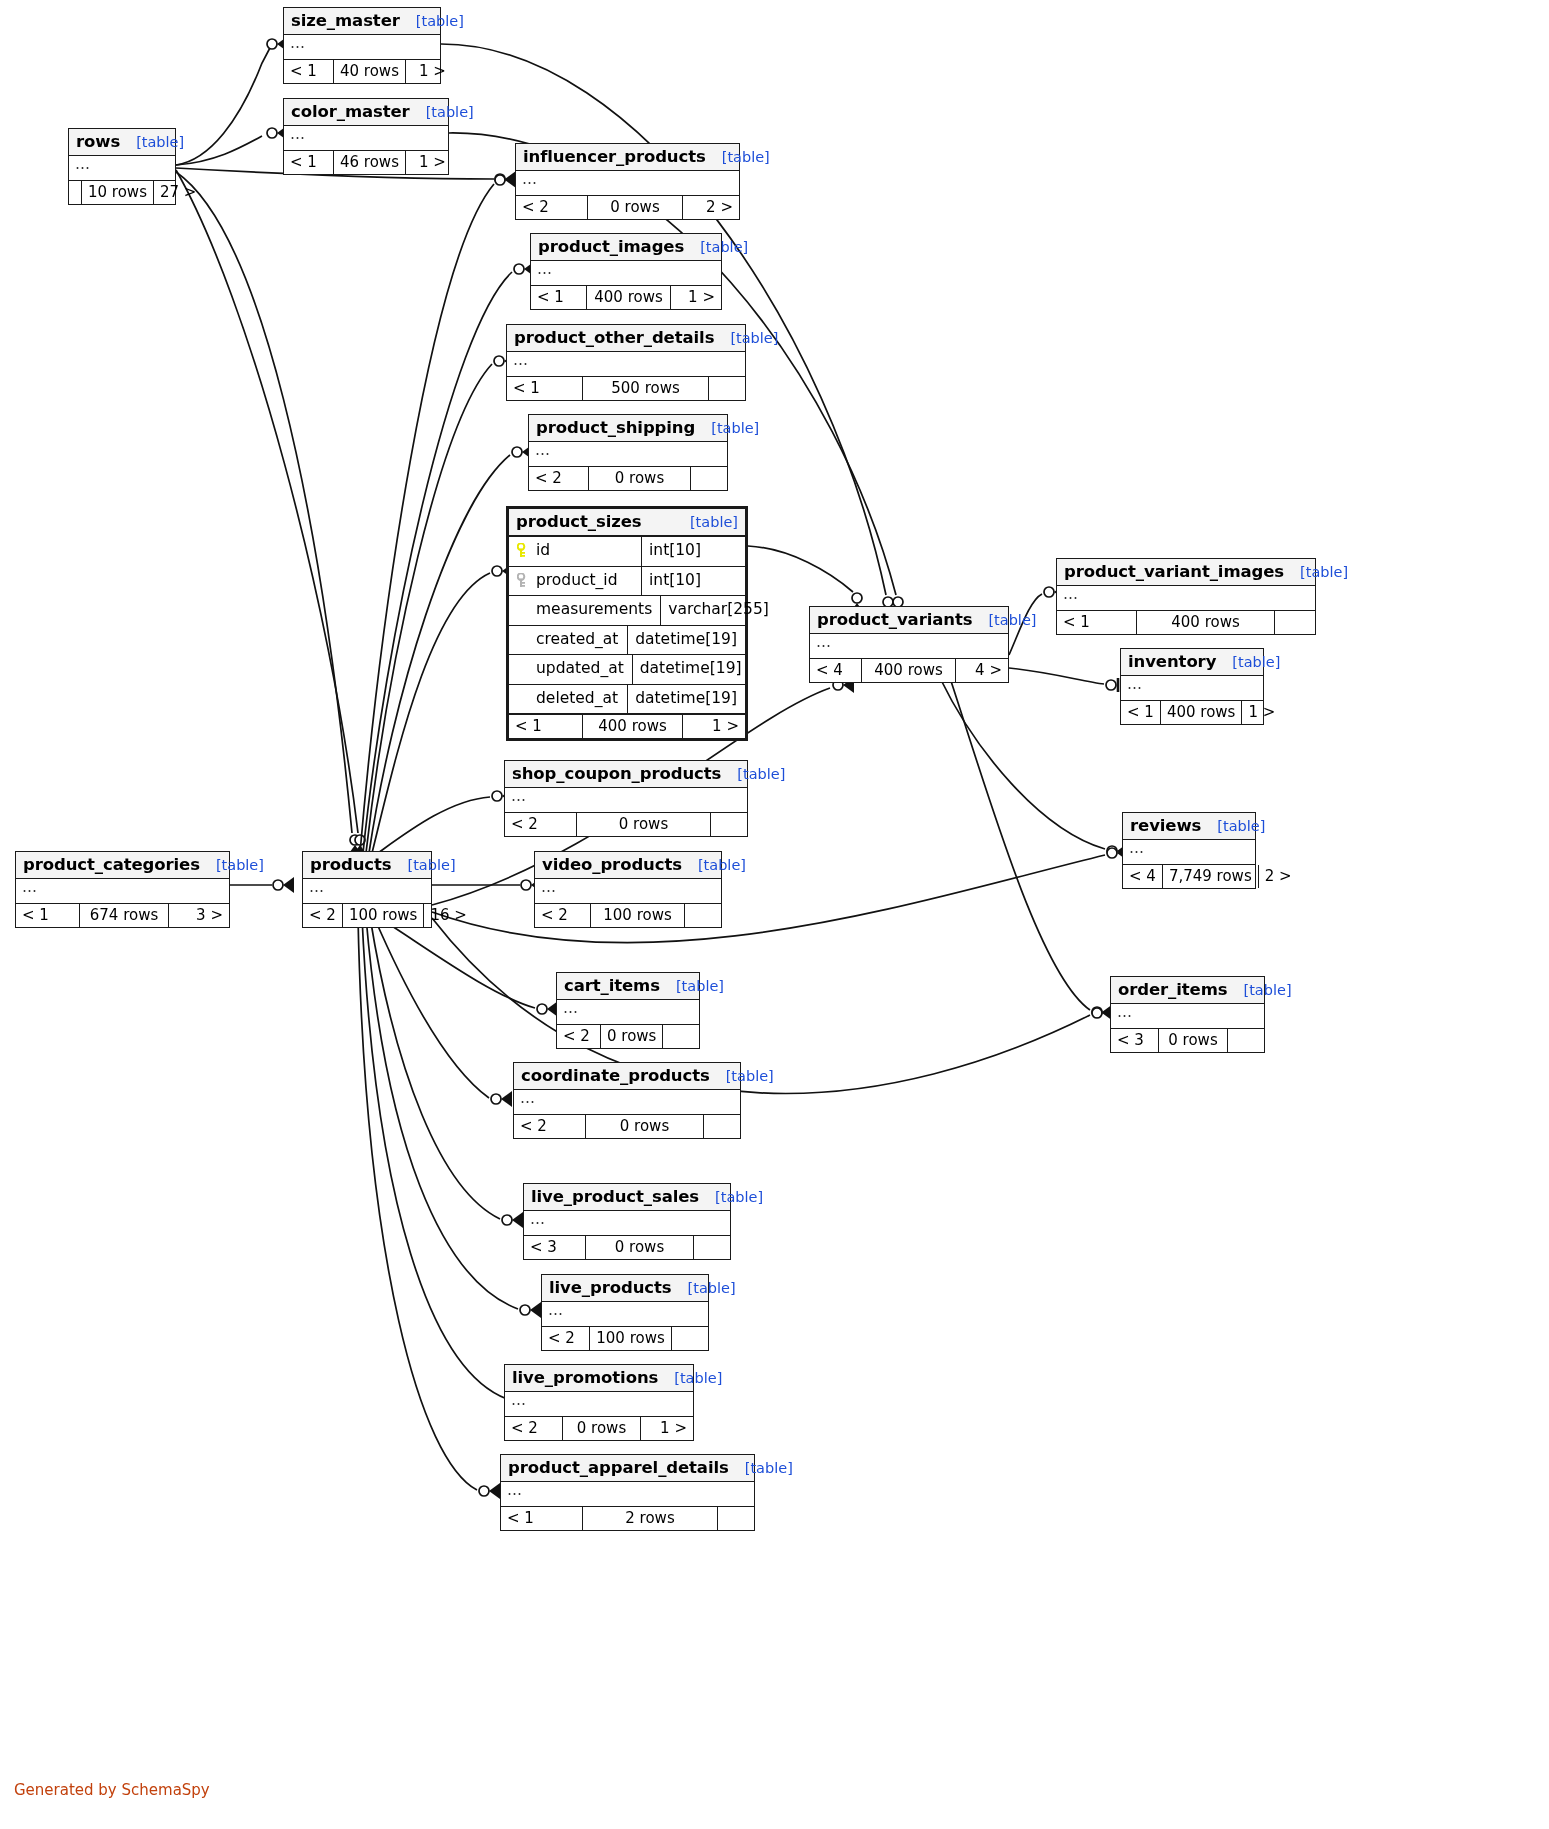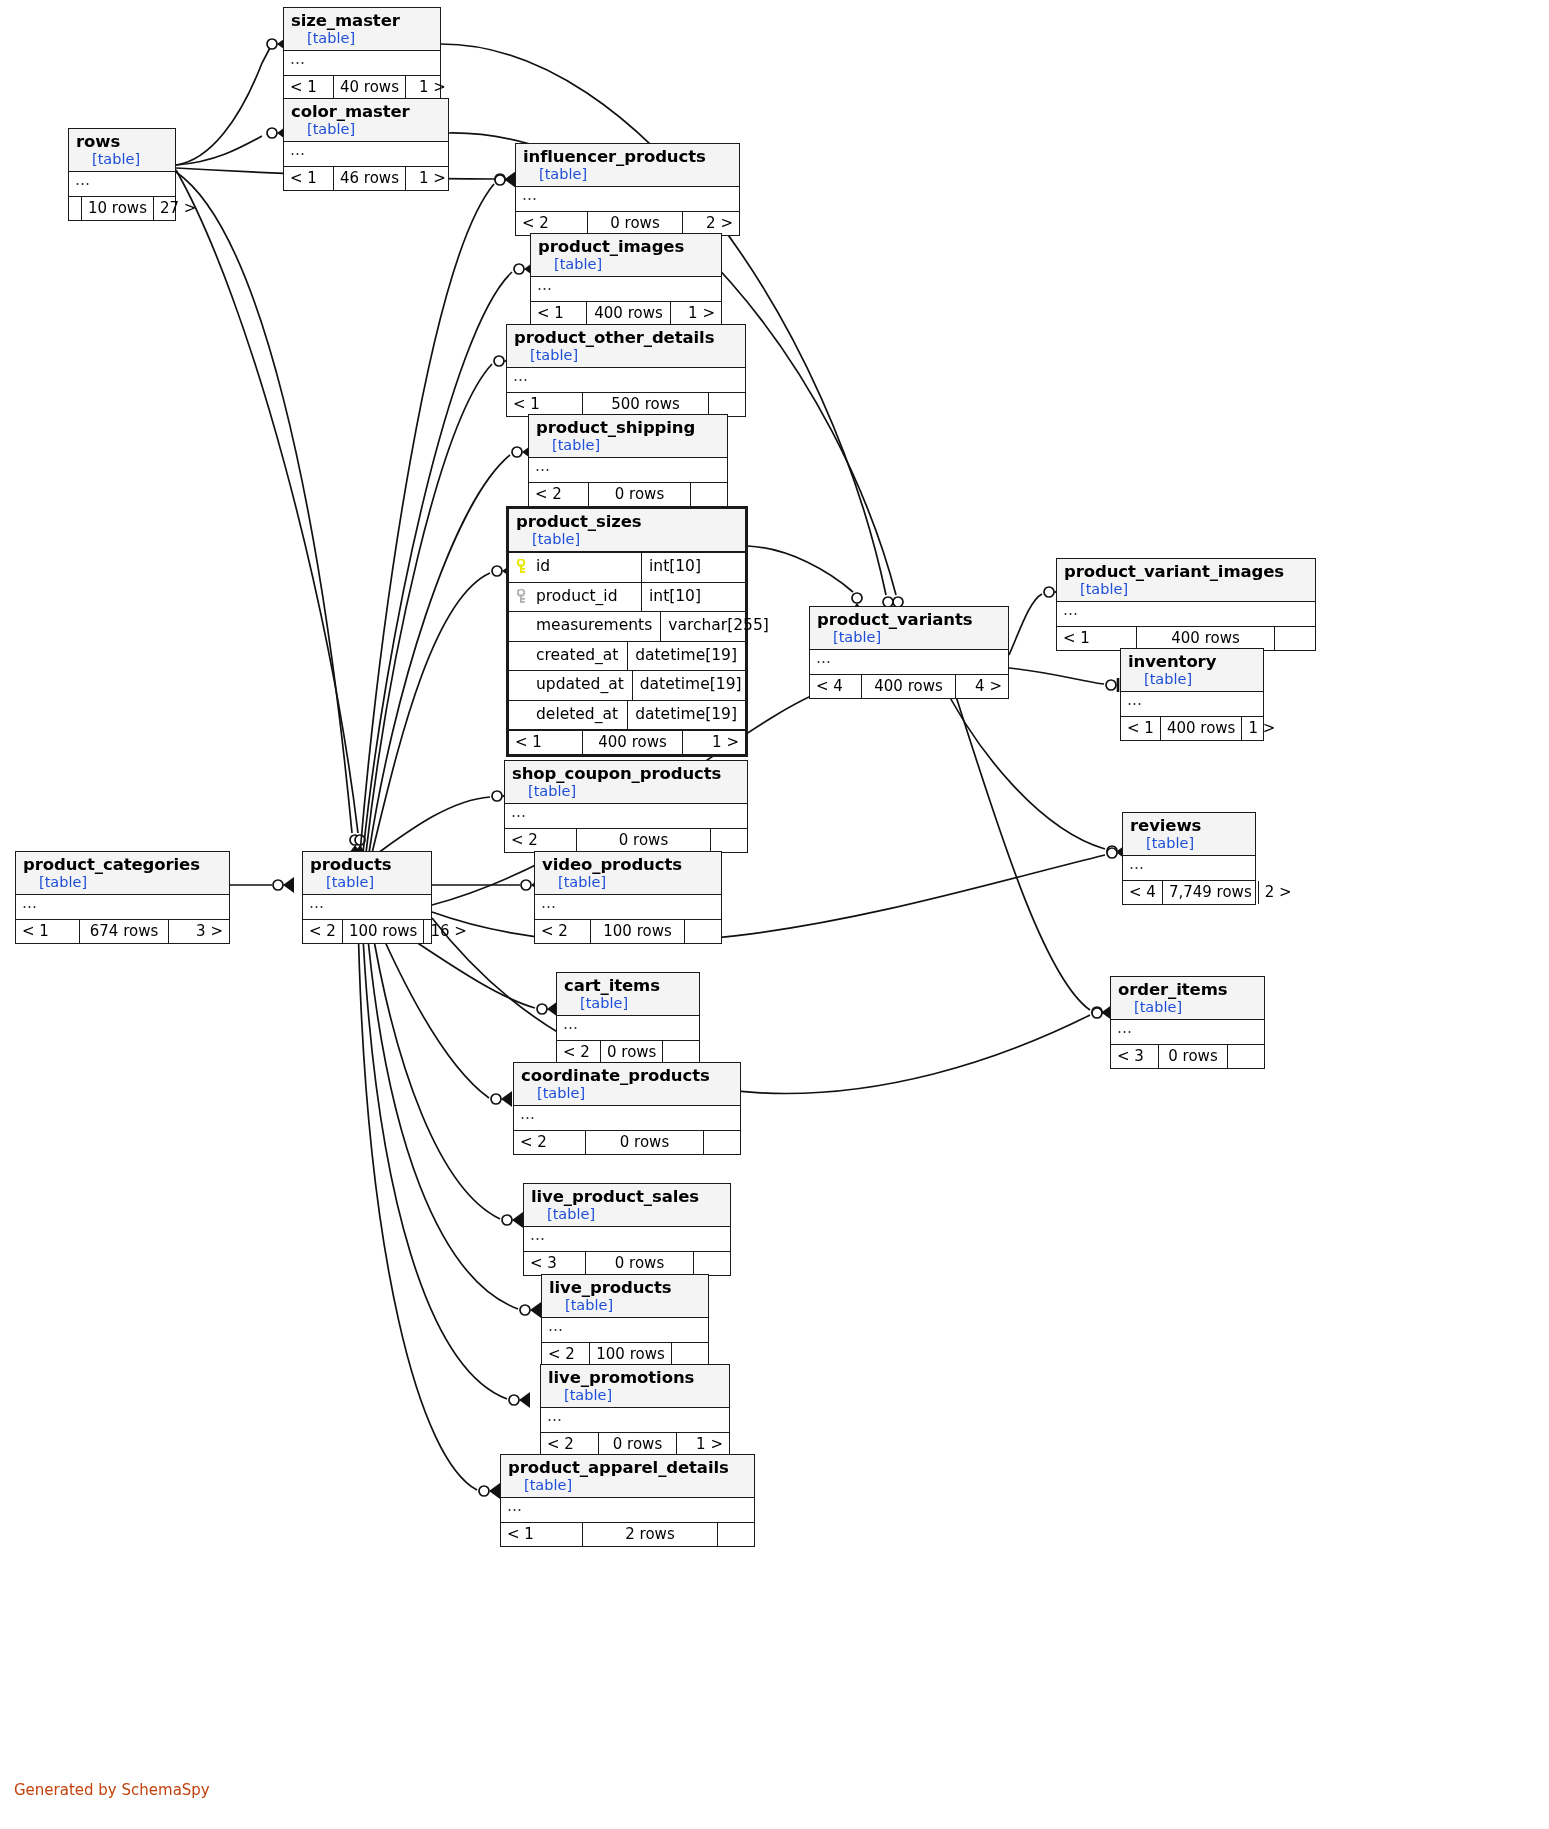--- a/index.html
+++ b/index.html
@@ -33,27 +33,26 @@
     box-sizing: border-box;
     background: #ffffff;
     border: 1.6px solid #1a1a1a;
     border-collapse: collapse;
   }
   .tbl.focus {
     border-width: 3px;
   }
   .thead {
     display: flex;
-    align-items: flex-start;
+    align-items: center;
     justify-content: space-between;
     background: #f4f4f4;
     border-bottom: 1.6px solid #1a1a1a;
     padding: 3px 7px 4px 7px;
     white-space: nowrap;
-    flex-direction: column;
   }
   .tbl.focus .thead { border-bottom-width: 2.4px; }
   .tname {
     font-weight: bold;
     font-size: 16.5px;
     color: #000;
     letter-spacing: -0.1px;
   }
   .ttag {
     font-size: 14.5px;
@@ -580,21 +579,21 @@
           <span class="tname">live_products</span>
           <span class="ttag">[table]</span>
         </div>
         <div class="tbody"><span class="ellip">…</span></div>
         <div class="tfoot">
           <div class="fc l" style="flex: 0 0 48px;">&lt; 2</div>
           <div class="fc c">100 rows</div>
           <div class="fc r" style="flex: 0 0 36px;"></div>
         </div>
       </div>
-      <div class="tbl" style="left: 540px; top: 1364px; width: 190px;">
+      <div class="tbl" style="left: 504px; top: 1364px; width: 190px;">
         <div class="thead">
           <span class="tname">live_promotions</span>
           <span class="ttag">[table]</span>
         </div>
         <div class="tbody"><span class="ellip">…</span></div>
         <div class="tfoot">
           <div class="fc l" style="flex: 0 0 58px;">&lt; 2</div>
           <div class="fc c">0 rows</div>
           <div class="fc r" style="flex: 0 0 52px;">1 &gt;</div>
         </div>

